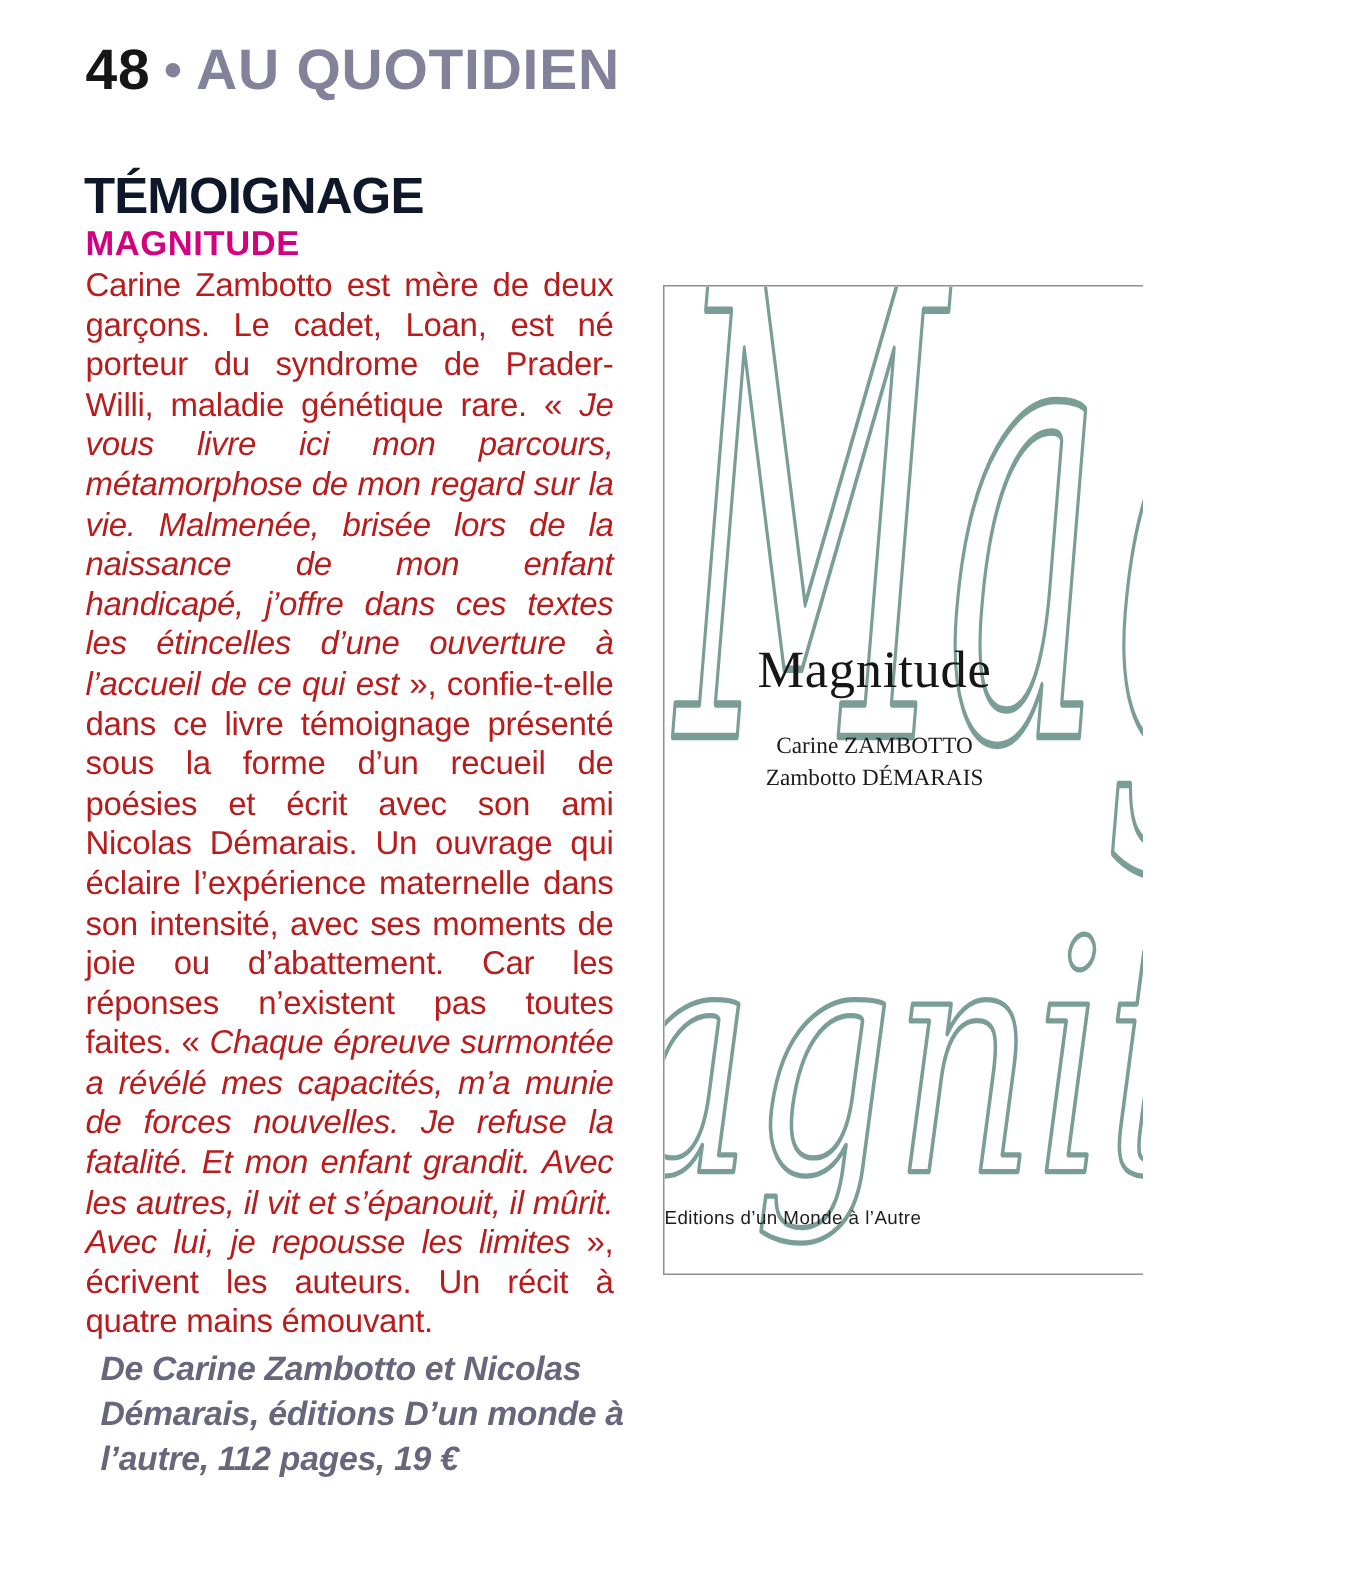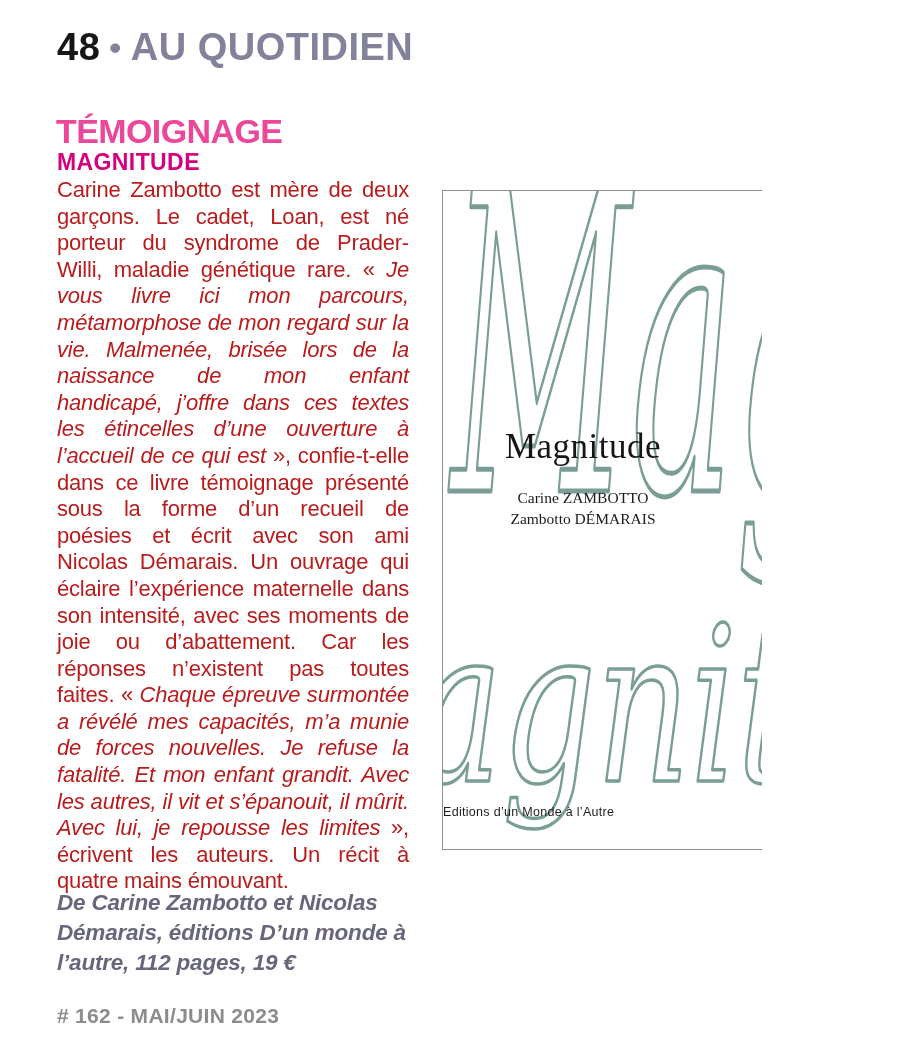--- a/index.html
+++ b/index.html
@@ -26,21 +26,21 @@
   .hdr .section { color: #82829a; }
 
   
   .kicker {
     position: absolute;
     left: 56px; top: 112px;
     margin: 0;
     font-size: 34px;
     font-weight: bold;
     letter-spacing: -0.6px;
-    color: #ec4899;
+    color: #0f172a;
   }
   .title {
     position: absolute;
     left: 57px; top: 149px;
     margin: 0;
     font-size: 23px;
     font-weight: bold;
     letter-spacing: 0.4px;
     color: #d4017f;
   }
@@ -57,21 +57,21 @@
     text-align: justify;
     letter-spacing: -0.2px;
   }
   .body .it { font-style: italic; }
 
   
   .credit {
     position: absolute;
     left: 57px; top: 888px;
     width: 380px;
-    margin: 0;
+    margin: 10px;
     font-style: italic;
     font-weight: bold;
     font-size: 22.5px;
     line-height: 30px;
     color: #66667c;
     letter-spacing: -0.2px;
   }
 
   
   .footer {
@@ -142,21 +142,20 @@
     <span class="pgnum">48</span><span class="bullet">•</span><span class="section">AU QUOTIDIEN</span>
   </div>
 
   <h1 class="kicker">TÉMOIGNAGE</h1>
   <h2 class="title">MAGNITUDE</h2>
 
   <p class="body" lang="fr"><span>Carine Zambotto est mère de deux garçons. Le cadet, Loan, est né porteur du syndrome de Prader-Willi, maladie génétique rare. « </span><span class="it">Je vous livre ici mon parcours, métamorphose de mon regard sur la vie. Malmenée, brisée lors de la naissance de mon enfant handicapé, j’offre dans ces textes les étincelles d’une ouverture à l’accueil de ce qui est</span><span> », confie-t-elle dans ce livre témoignage présenté sous la forme d’un recueil de poésies et écrit avec son ami Nicolas Démarais. Un ouvrage qui éclaire l’expérience maternelle dans son intensité, avec ses moments de joie ou d’abattement. Car les réponses n’existent pas toutes faites. « </span><span class="it">Chaque épreuve surmontée a révélé mes capacités, m’a munie de forces nouvelles. Je refuse la fatalité. Et mon enfant grandit. Avec les autres, il vit et s’épanouit, il mûrit. Avec lui, je repousse les limites</span><span> », écrivent les auteurs. Un récit à quatre mains émouvant.</span></p>
 
   <p class="credit">De Carine Zambotto et Nicolas Démarais, éditions D’un monde à l’autre, 112 pages, 19 €</p>
 
-  <div class="footer"># 162 - MAI/JUIN 2023</div>
 
   <div class="cover">
     <svg class="script-top" viewBox="0 0 412 472" preserveAspectRatio="xMinYMin slice" aria-hidden="true">
       <text x="8" y="300" font-size="420" stroke-width="5" textLength="510" lengthAdjust="spacingAndGlyphs">Magn</text>
     </svg>
     <svg class="script-bot" viewBox="0 0 412 303" preserveAspectRatio="xMinYMin slice" aria-hidden="true">
       <text x="-28" y="235" font-size="215" stroke-width="3.5" textLength="475" lengthAdjust="spacingAndGlyphs">agnitu</text>
     </svg>
 
     <div class="cover-titleblock">

